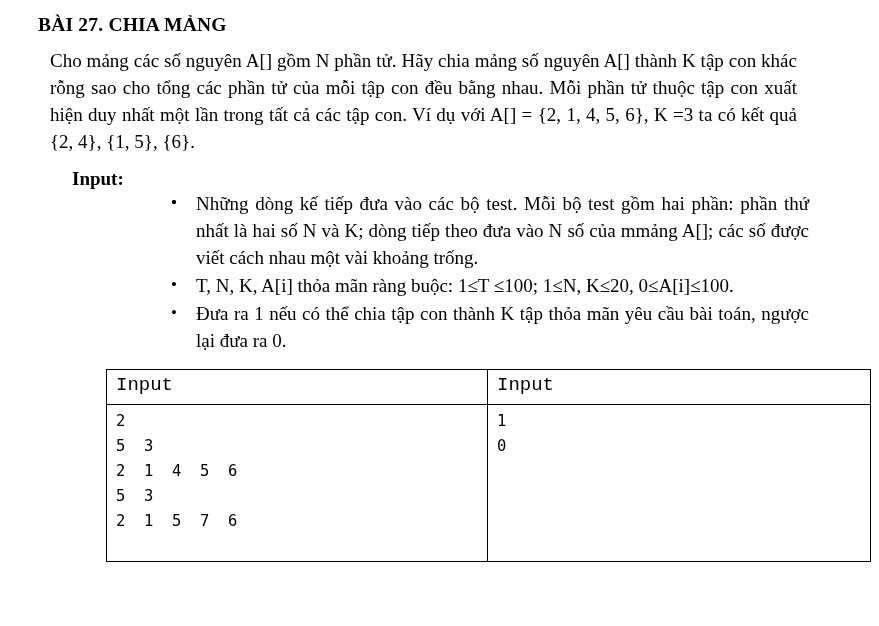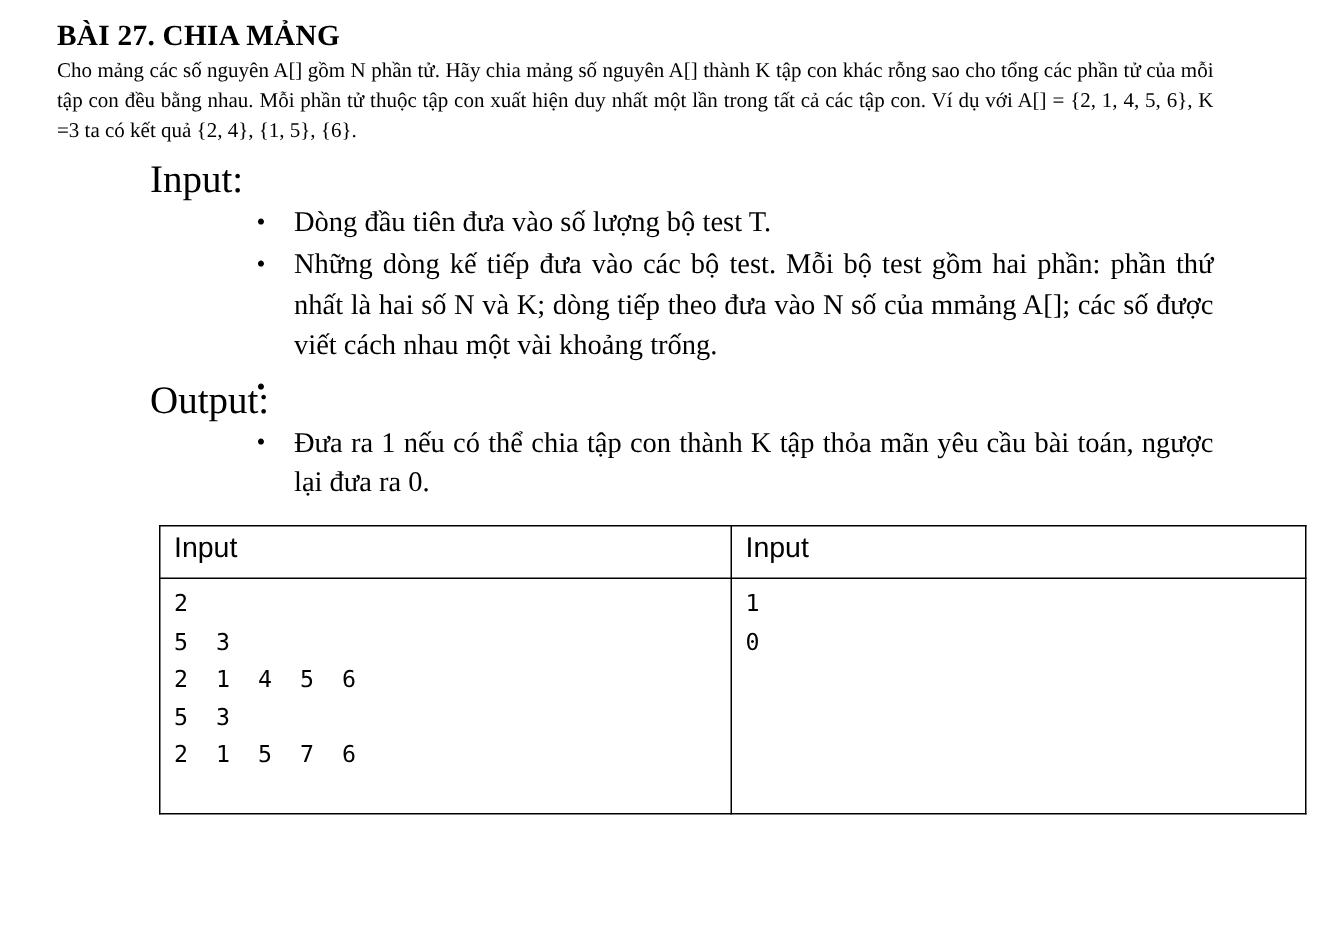--- a/index.html
+++ b/index.html
@@ -22,30 +22,30 @@
     border-radius: 18px;
   }
   .doc-title {
     font-size: 19.5px;
     font-weight: bold;
     letter-spacing: 0.2px;
     margin: 4px 0 2px 0;
     font-family: "Liberation Serif", serif;
   }
   .body-par {
-    font-size: 14px;
+    font-size: 19px;
     line-height: 1.42;
     text-align: justify;
-    margin: 0;
+    margin: 12px;
     padding-right: 8px;
   }
   .section-head {
-    font-size: 26px;
-    font-weight: normal;
-    margin: 7px 0 1px 62px;
+    font-size: 19px;
+    font-weight: bold;
+    margin: 7px 0 1px 34px;
   }
   ul.bullets {
     list-style: none;
     margin: 0;
     padding: 0 8px 0 0;
   }
   ul.bullets li {
     font-size: 19px;
     line-height: 1.42;
     text-align: justify;
@@ -69,21 +69,21 @@
   }
   .io-table th, .io-table td {
     border: 1px solid #000000;
     vertical-align: top;
     padding: 4px 8px 4px 9px;
   }
   .io-table th {
     text-align: left;
     font-weight: normal;
     font-size: 19px;
-    font-family: Liberation Sans, sans-serif;
+    font-family: Liberation Mono, monospace;
     height: 26px;
   }
   .io-table td {
     font-family: "DejaVu Sans Mono", monospace;
     font-size: 15.5px;
     line-height: 1.62;
     height: 148px;
   }
   .io-table td div {
     white-space: pre;
@@ -98,32 +98,31 @@
 
   <div class="doc-title">BÀI 27. CHIA MẢNG</div>
 
   <p class="body-par">Cho mảng các số nguyên A[] gồm N phần tử. Hãy chia mảng số nguyên A[] thành K tập con khác rỗng sao cho tổng các phần tử của mỗi tập con đều bằng nhau. Mỗi phần tử thuộc tập con xuất hiện duy nhất một lần trong tất cả các tập con. Ví dụ với A[] = {2, 1, 4, 5, 6}, K =3 ta có kết quả {2, 4}, {1, 5}, {6}.</p>
 
   <div class="section-head">Input:</div>
 
   <ul class="bullets">
     <li>
       <span class="bullet-dot">•</span>
-      <span>Dòng đầu tiên đưa vào số lượng bộ test T.</span>
     </li>
     <li>
       <span class="bullet-dot">•</span>
       <span>Những dòng kế tiếp đưa vào các bộ test. Mỗi bộ test gồm hai phần: phần thứ nhất là hai số N và K; dòng tiếp theo đưa vào N số của mmảng A[]; các số được viết cách nhau một vài khoảng trống.</span>
     </li>
     <li>
       <span class="bullet-dot">•</span>
+      <span>T, N, K, A[i] thỏa mãn ràng buộc: 1≤T ≤100; 1≤N, K≤20, 0≤A[i]≤100.</span>
     </li>
   </ul>
 
-  <div class="section-head">Output:</div>
 
   <ul class="bullets">
     <li>
       <span class="bullet-dot">•</span>
       <span>Đưa ra 1 nếu có thể chia tập con thành K tập thỏa mãn yêu cầu bài toán, ngược lại đưa ra 0.</span>
     </li>
   </ul>
 
   <table class="io-table">
     <thead>

